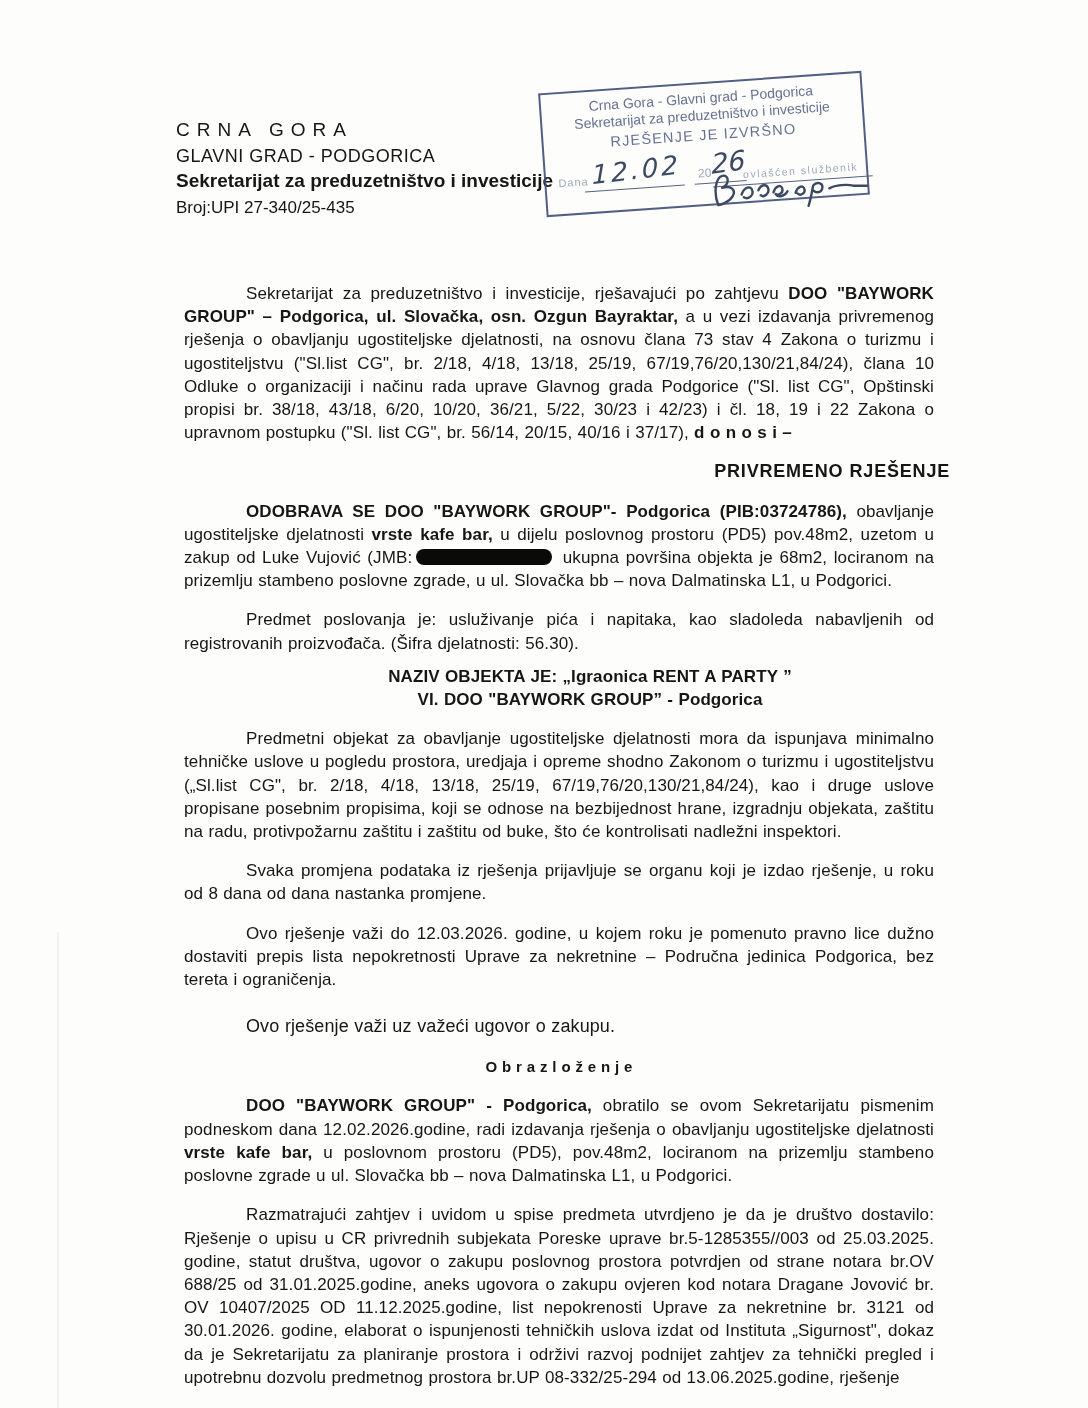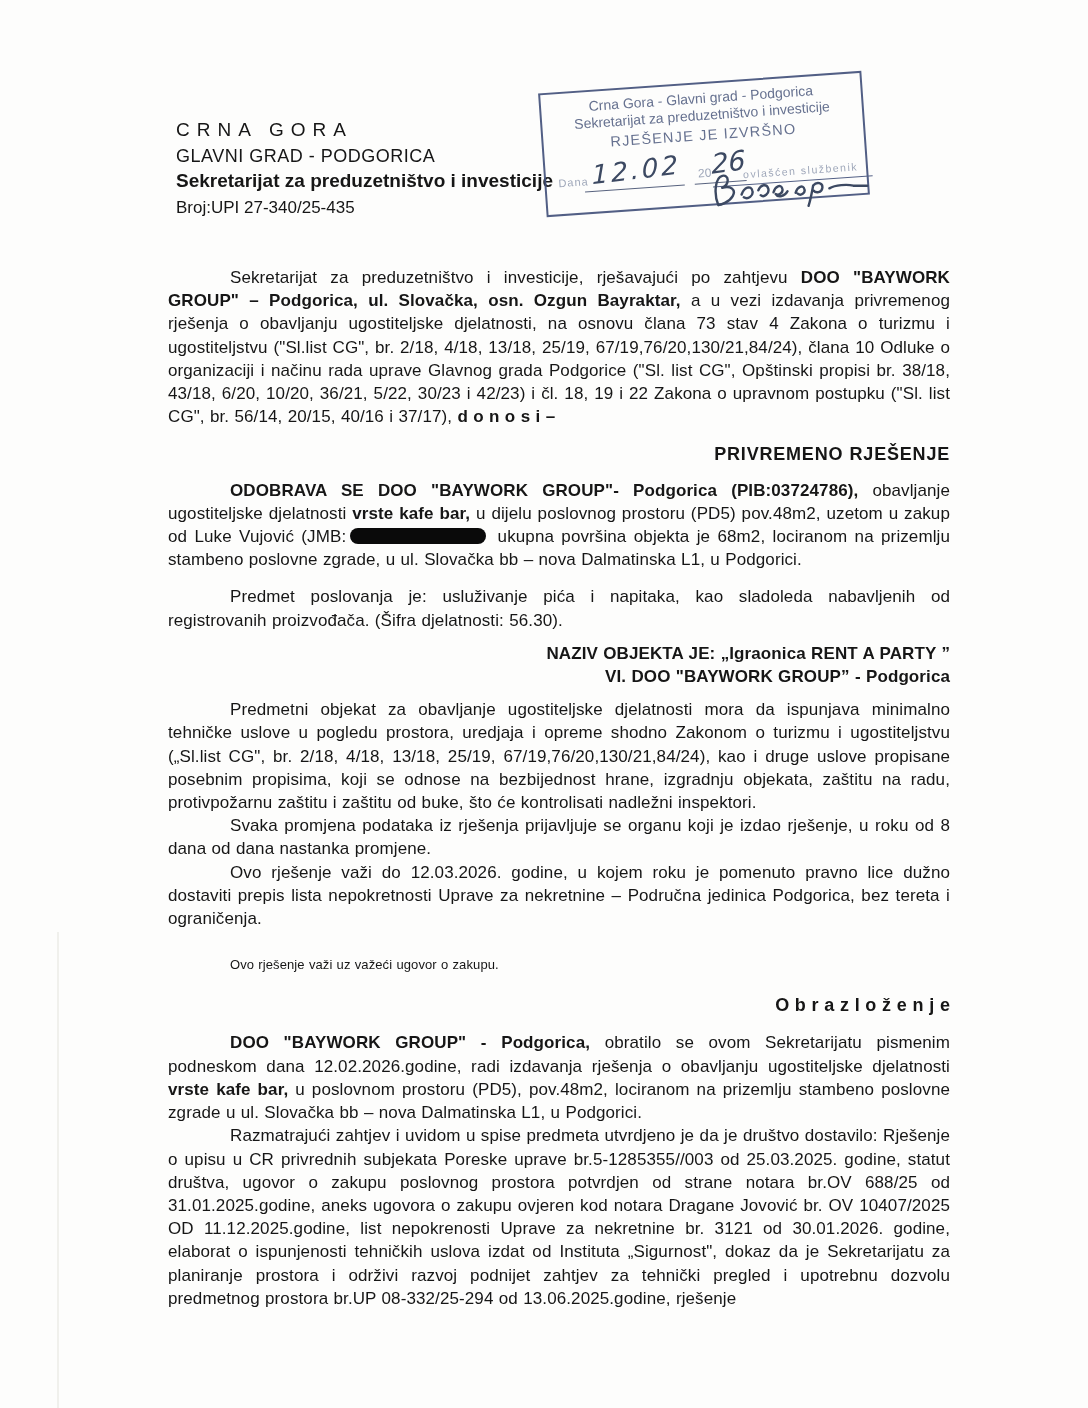--- a/index.html
+++ b/index.html
@@ -45,30 +45,30 @@
   .date-line2{position:absolute;left:140px;top:29px;width:52px;border-bottom:1.6px solid #4a5674;}
   .official{position:absolute;right:0px;top:17px;font-size:10.5px;color:var(--stamp-ink-light);letter-spacing:1.5px;}
   .sig-line{position:absolute;right:-6px;bottom:16px;width:160px;border-bottom:1.6px solid var(--stamp-ink);}
   .signature{position:absolute;right:-4px;bottom:-16px;}
   
   .doc-body{
     position:absolute;left:168px;top:266px;width:782px;
     font-size:17px;line-height:23.2px;text-align:justify;
     letter-spacing:.1px;word-spacing:.5px;
   }
-  .doc-body p{margin:0;text-indent:62px;}
+  .doc-body p{margin:16px;text-indent:62px;}
   .b{font-weight:bold;}
   .bold{font-weight:normal;}
   .title{text-align:right;font-weight:bold;font-size:18px;text-indent:0 !important;letter-spacing:.8px;margin:15px 0 12px 0 !important;}
-  .heading{text-align:right;font-weight:bold;font-size:18px;text-indent:0 !important;margin:0 0 14px 0 !important;}
+  .heading{text-align:center;font-weight:bold;font-size:15px;text-indent:0 !important;margin:0 0 14px 0 !important;}
   .p-approval{margin-bottom:14px !important;}
   .p-subject{margin-bottom:10px !important;}
-  .naziv{margin:0 0 10px 62px;font-weight:bold;text-align:right;}
+  .naziv{margin:0 0 10px 62px;font-weight:bold;text-align:center;}
   .p-validity{margin-bottom:24px !important;}
-  .p-lease{font-size:13px;line-height:22px;margin-bottom:18px !important;}
+  .p-lease{font-size:18px;line-height:22px;margin-bottom:18px !important;}
   .p-costs{text-indent:0 !important;margin-bottom:22px !important;}
   .redaction{
     display:inline-block;width:136px;height:16px;background:var(--redaction);
     border-radius:8px;vertical-align:-2px;margin:0 4px;
   }
   .scan-line{position:absolute;left:57px;top:932px;width:2px;height:476px;background:#f0f0ec;}
 </style>
 </head>
 <body>
 

